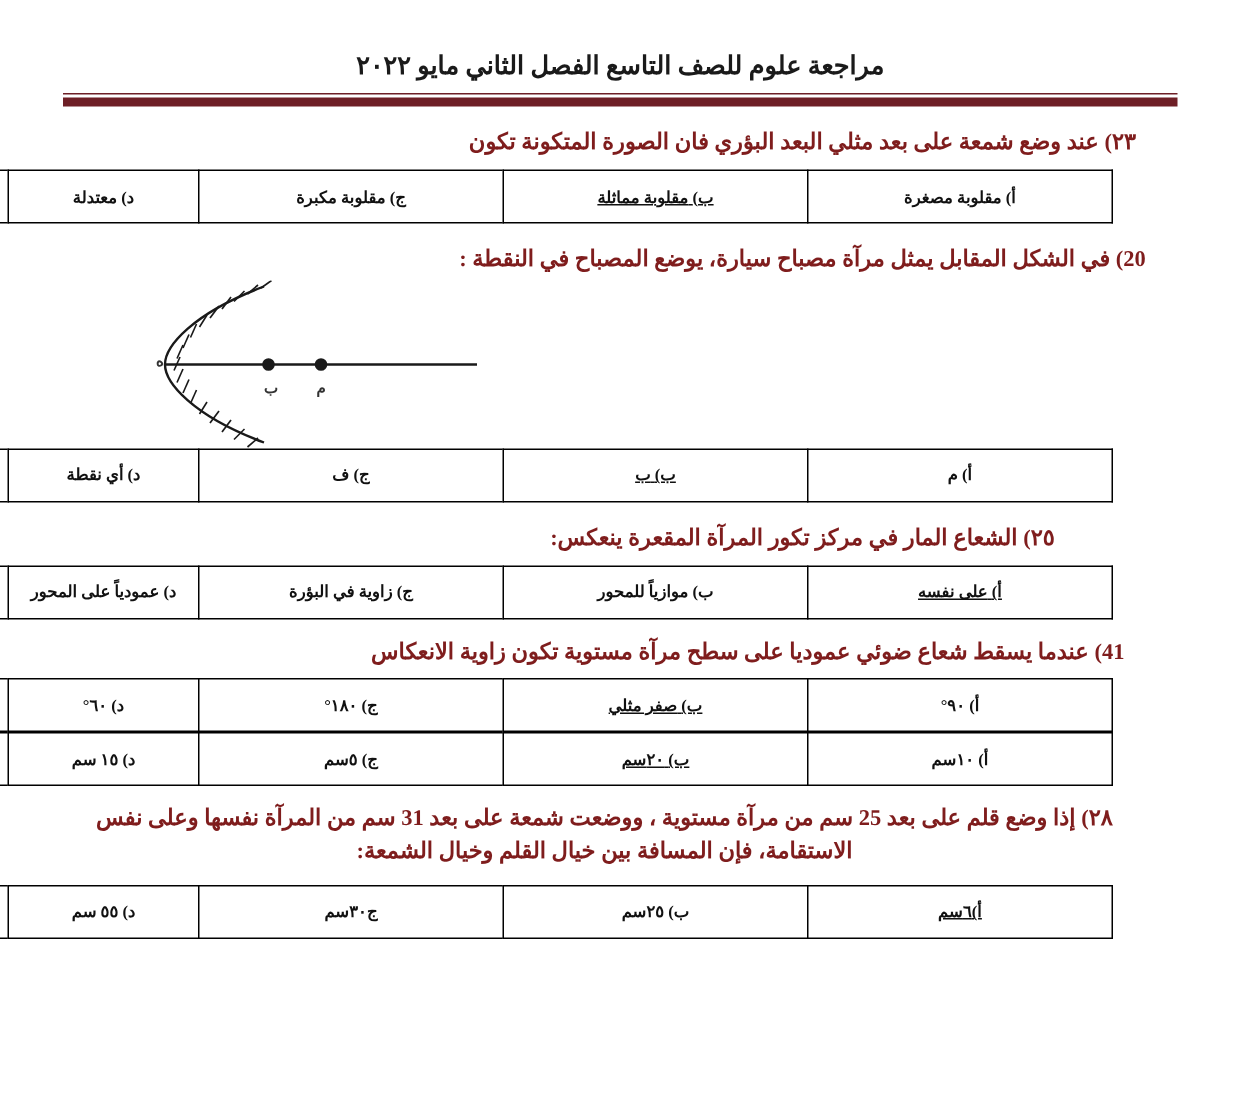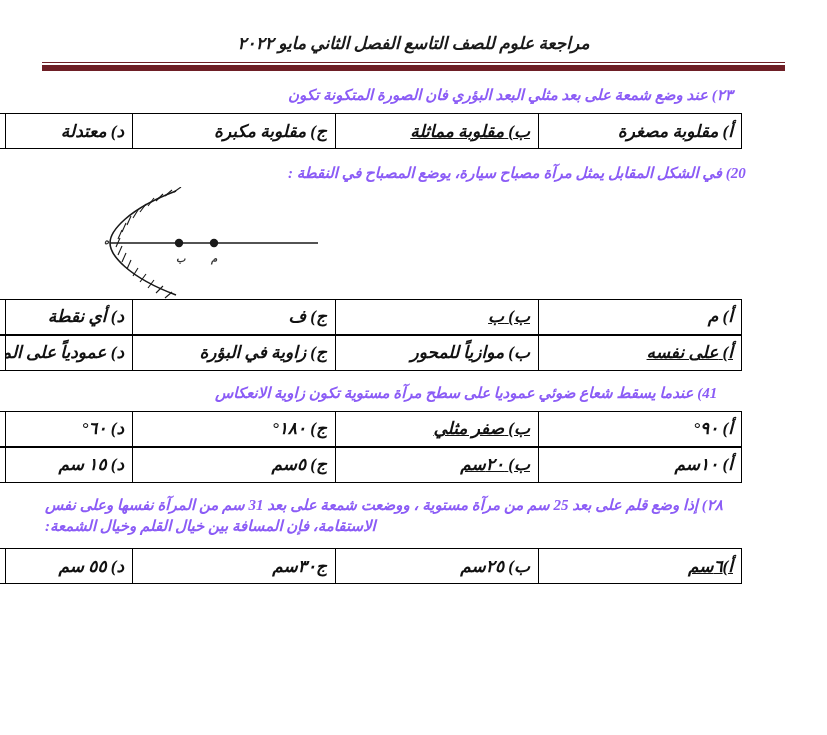--- a/index.html
+++ b/index.html
@@ -15,21 +15,20 @@
     overflow: hidden;
     position: relative;
   }
 
   .page {
     width: 827px;
     height: 661px;
     box-sizing: border-box;
     padding: 0;
     position: relative;
-    font-style: italic;
   }
 
   
   .doc-header {
     padding-top: 34px;
     text-align: center;
   }
   .doc-title {
     font-family: "Liberation Serif", "DejaVu Serif", serif;
     font-size: 17px;
@@ -53,48 +52,48 @@
     width: 100%;
     margin-top: 2px;
   }
 
   
   .qblock {
     margin: 0;
   }
   .qtext {
     direction: rtl;
-    text-align: left;
+    text-align: center;
     font-size: 15px;
     font-weight: 700;
-    color: #8b5cf6;
+    color: #7f1d1d;
     line-height: 1.45;
     padding: 0;
   }
   .qtext.indent-wide  { margin: 14px 45px 6px 288px; }
   .qtext.indent-mid   { margin: 12px 45px 6px 215px; }
   .qtext.indent-small { margin: 12px 66px 6px 45px; }
 
   
   table.opts {
     border-collapse: collapse;
     table-layout: fixed;
     margin: 0 85px 0 42px;
     width: 700px;
     direction: rtl;
   }
   table.opts td {
     border: 1px solid #000000;
     height: 30px;
     padding: 2px 8px;
-    font-size: 17px;
+    font-size: 11px;
     font-weight: 700;
     color: #111;
     vertical-align: middle;
-    text-align: right;
+    text-align: center;
     white-space: nowrap;
     overflow: hidden;
   }
   td.col-a { width: 186px; }
   td.col-b { width: 186px; }
   td.col-c { width: 186px; }
   td.col-d { width: 110px; }
   td.col-e { width: 32px; }
 
   td.answer {
@@ -225,20 +224,24 @@
           <span>د)</span>
           <span>أي نقطة</span>
         </td>
         <td class="col-e"></td>
       </tr>
     </tbody>
       </table>
   </div>
 
   <div class="qblock">
+    <div class="qtext indent-wide">
+      <span>٢٥)</span>
+      <span>الشعاع المار في مركز  تكور  المرآة المقعرة ينعكس:</span>
+    </div>
     <table class="opts">
       <tbody>
           <tr>
         <td class="col-a answer">
           <span>أ)</span>
           <span>على نفسه</span>
         </td>
         <td class="col-b">
           <span>ب)</span>
           <span>موازياً للمحور</span>

